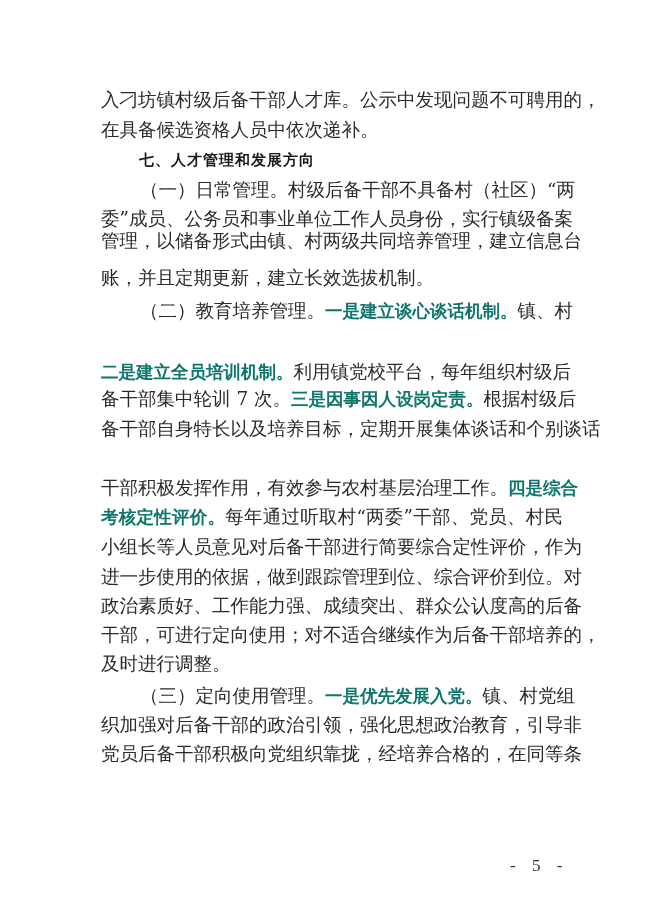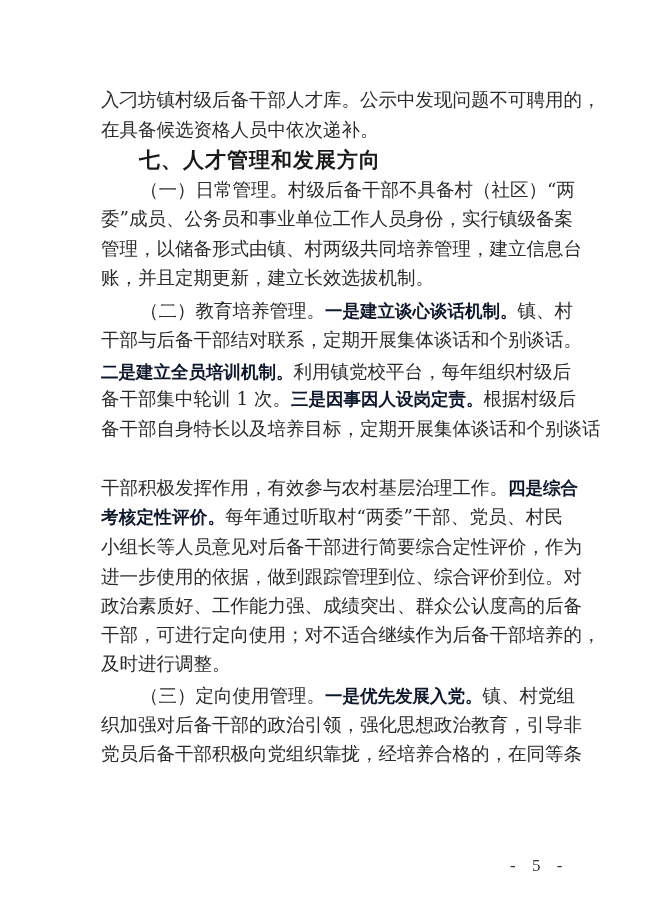--- a/index.html
+++ b/index.html
@@ -5,49 +5,48 @@
   html, body { margin: 0; padding: 0; background: #ffffff; }
   body { width: 654px; height: 924px; position: relative; overflow: hidden;
          font-family: "DejaVu Serif", "Liberation Serif", serif; color: #2a2a2a; }
   .page { position: absolute; left: 0; top: 0; width: 654px; height: 892px; background: #fff; }
   .line { position: absolute; left: 101px; width: 462px; height: 24px;
           font-size: 18.5px; line-height: 24px; white-space: nowrap;
           text-align: justify; text-align-last: justify; letter-spacing: 0; }
   .line.last { text-align-last: left; }
   .line.indent { left: 140px; width: 423px; }
   .heading { position: absolute; left: 139px; font-family: "DejaVu Sans", sans-serif;
-             font-weight: bold; font-size: 21px; line-height: 24px; color: #1a1a1a; letter-spacing: 1px; }
-  b { font-family: "DejaVu Sans", sans-serif; font-weight: bold; color: #0f172a; font-size: 17.5px; }
+             font-weight: bold; font-size: 15px; line-height: 24px; color: #1a1a1a; letter-spacing: 1px; }
+  b { font-family: "DejaVu Sans", sans-serif; font-weight: bold; color: #0f766e; font-size: 17.5px; }
   .pagenum { position: absolute; left: 510px; top: 856px; font-size: 17px; color: #333;
              font-family: "Liberation Serif", serif; letter-spacing: 6px; }
 </style>
 </head>
 <body>
 
 <div class="page">
 
   <div class="line" style="top:88px">入刁坊镇村级后备干部人才库。公示中发现问题不可聘用的，</div>
   <div class="line last" style="top:118px">在具备候选资格人员中依次递补。</div>
 
   <div class="heading" style="top:148px">七、人才管理和发展方向</div>
 
   <div class="line indent" style="top:178px">（一）日常管理。村级后备干部不具备村（社区）“两</div>
   <div class="line" style="top:207px">委”成员、公务员和事业单位工作人员身份，实行镇级备案</div>
-  <div class="line" style="top:237px">管理，以储备形式由镇、村两级共同培养管理，建立信息台</div>
+  <div class="line" style="top:229px">管理，以储备形式由镇、村两级共同培养管理，建立信息台</div>
   <div class="line last" style="top:266px">账，并且定期更新，建立长效选拔机制。</div>
 
   <div class="line indent" style="top:299px">
     <span>（二）教育培养管理。</span><b>一是建立谈心谈话机制。</b><span>镇、村</span>
   </div>
-  <div class="line" style="top:328px">干部与后备干部结对联系，定期开展集体谈话和个别谈话。</div>
   <div class="line" style="top:360px">
     <b>二是建立全员培训机制。</b><span>利用镇党校平台，每年组织村级后</span>
   </div>
   <div class="line" style="top:387px">
-    <span>备干部集中轮训 1 次。</span><b>三是因事因人设岗定责。</b><span>根据村级后</span>
+    <span>备干部集中轮训 7 次。</span><b>三是因事因人设岗定责。</b><span>根据村级后</span>
   </div>
   <div class="line" style="top:417px">备干部自身特长以及培养目标，定期开展集体谈话和个别谈话</div>
   <div class="line" style="top:476px">
     <span>干部积极发挥作用，有效参与农村基层治理工作。</span><b>四是综合</b>
   </div>
   <div class="line" style="top:505px">
     <b>考核定性评价。</b><span>每年通过听取村“两委”干部、党员、村民</span>
   </div>
   <div class="line" style="top:535px">小组长等人员意见对后备干部进行简要综合定性评价，作为</div>
   <div class="line" style="top:565px">进一步使用的依据，做到跟踪管理到位、综合评价到位。对</div>

